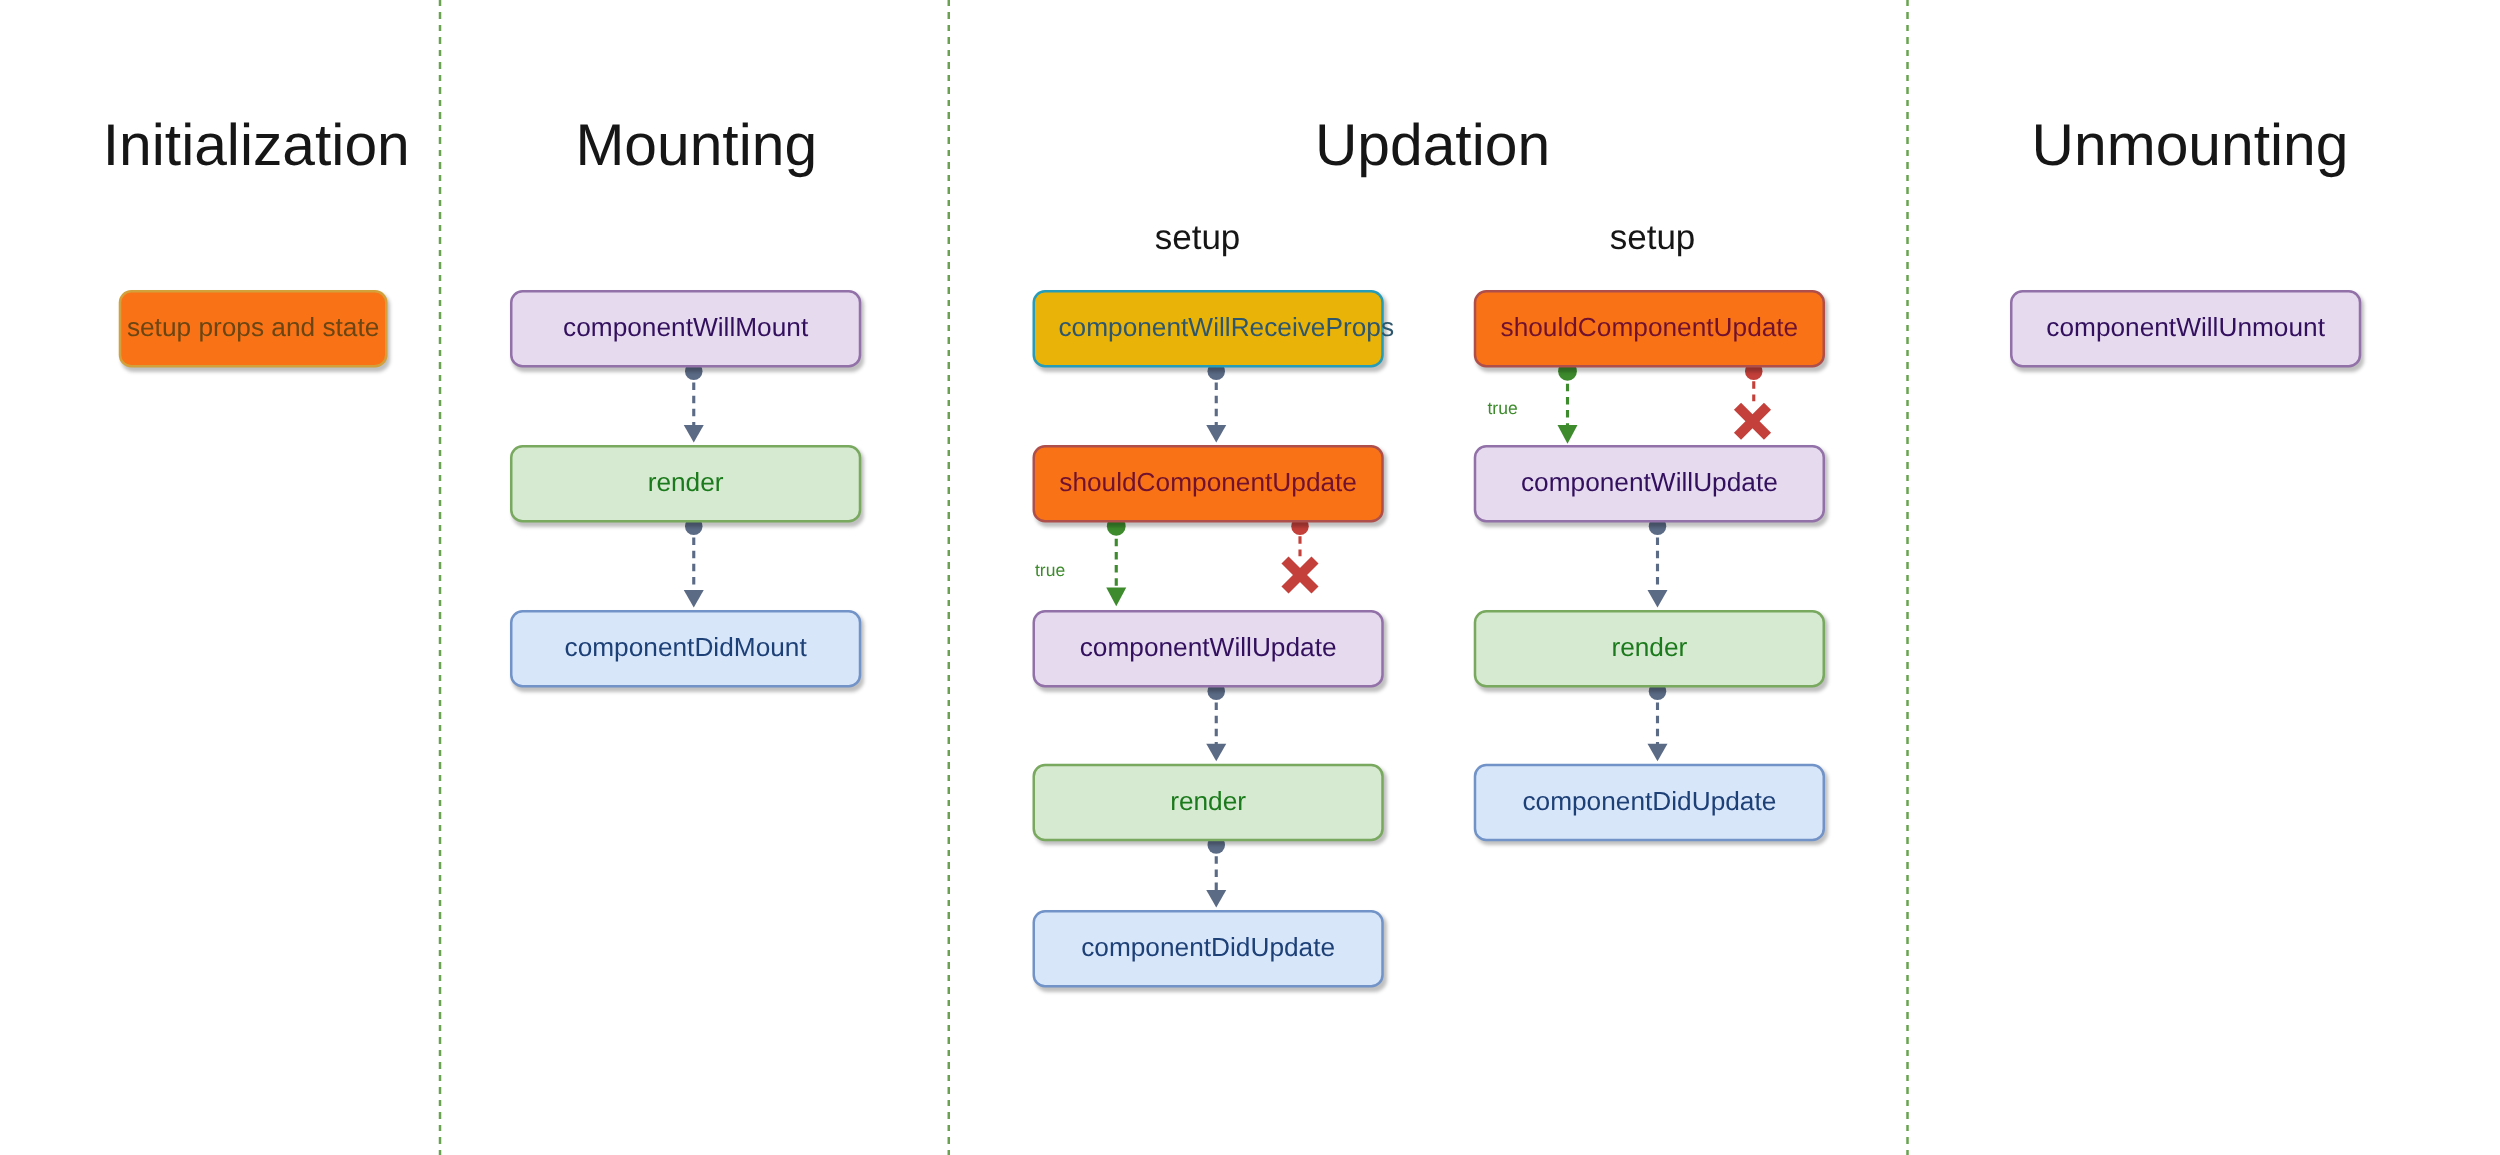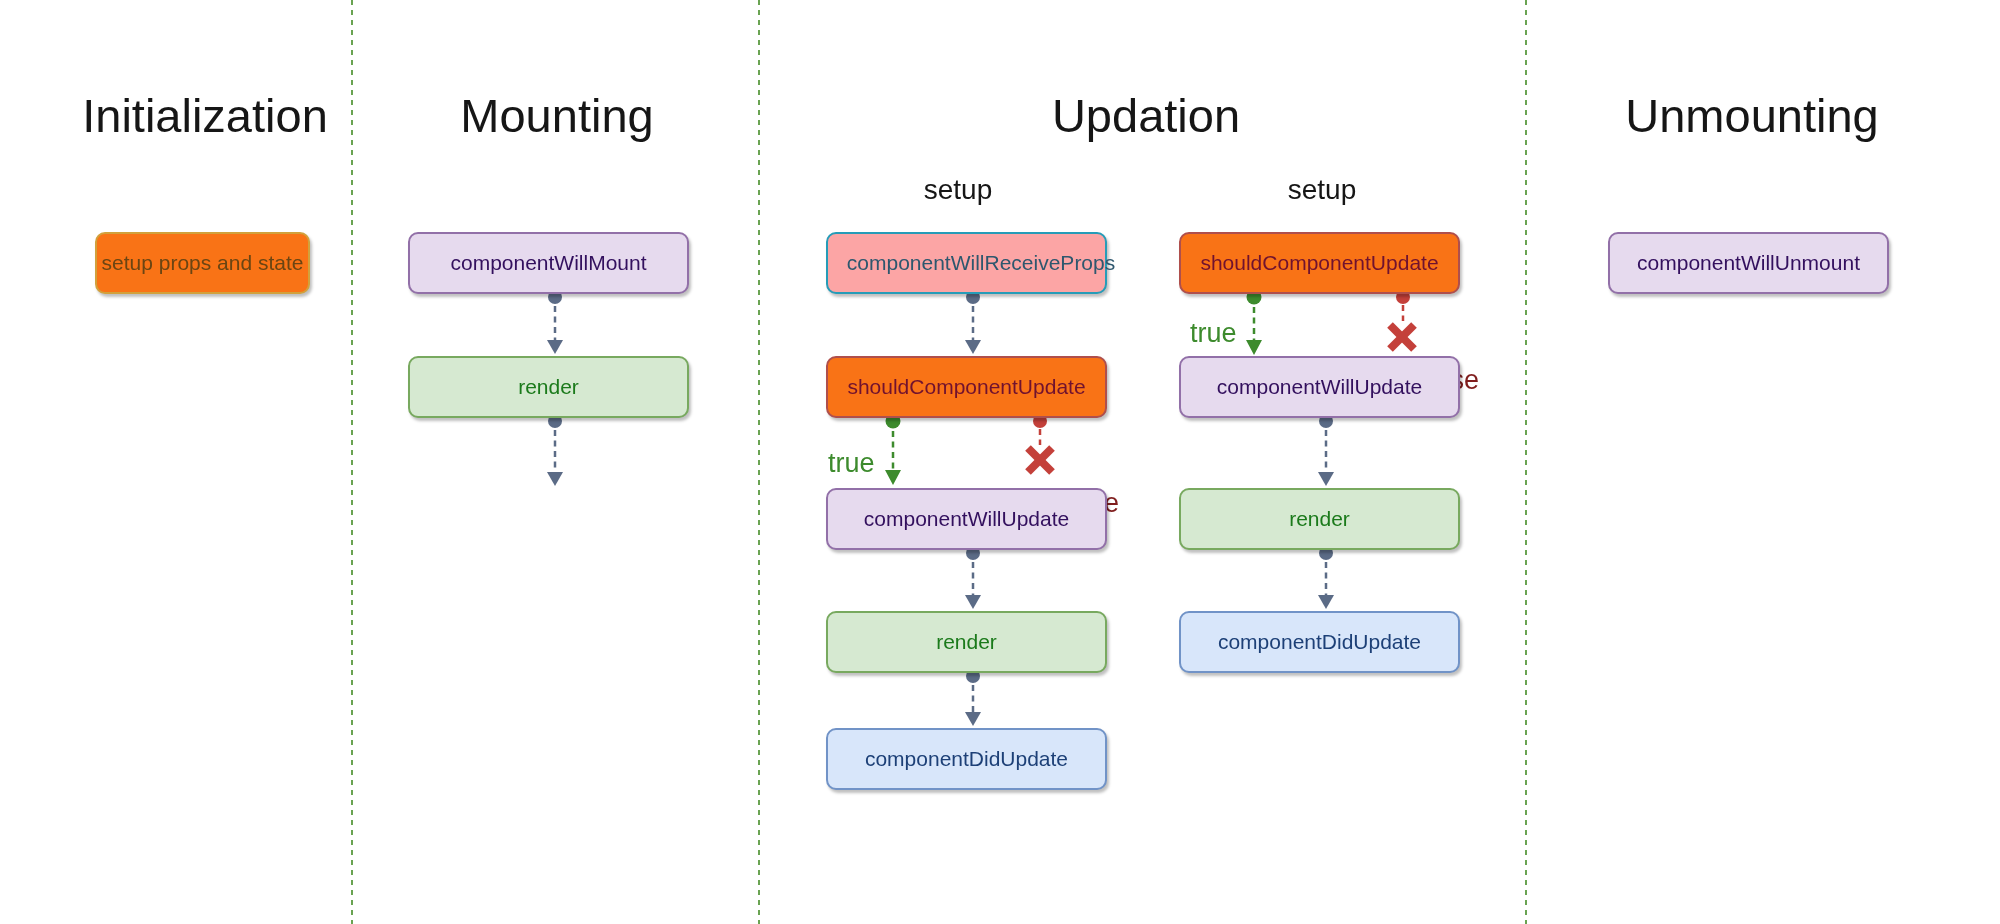--- a/index.html
+++ b/index.html
@@ -24,23 +24,23 @@
     border:2px solid #888;border-radius:10px;
     display:flex;align-items:center;justify-content:center;
     font-size:21px;font-weight:400;white-space:nowrap;
     box-shadow:2px 3px 3px rgba(0,0,0,0.25);
     background:#eee;
   }
   .n-orange{background:#f97316;border-color:#d2a13c;color:#6b4513;}
   .n-purple{background:#e6daee;border-color:#9270a8;color:#33105e;}
   .n-green {background:#d6e9d1;border-color:#78a95f;color:#1b7a1b;}
   .n-blue  {background:#d8e6fa;border-color:#7193c7;color:#1d4077;}
-  .n-cyan  {background:#fca5a5;border-color:#269cb8;color:#2e576e;padding-left:29px;}
+  .n-cyan  {background:#eab308;border-color:#269cb8;color:#2e576e;padding-left:29px;}
   .n-red   {background:#f97316;border-color:#af4f4c;color:#70122f;}
-  .branch-label{position:absolute;font-size:27px;font-weight:500;white-space:nowrap;}
+  .branch-label{position:absolute;font-size:14px;font-weight:500;white-space:nowrap;}
   .branch-label.green{color:#3d8b2d;}
   .branch-label.red{color:#7f1d1d;margin-top:40px;}
   svg.arrows{position:absolute;left:0;top:0;pointer-events:none;}
   .a-gray line{stroke:#5b6b86;stroke-width:2.5;stroke-dasharray:6 4.5;}
   .a-gray circle{fill:#5b6b86;}
   .a-gray polygon{fill:#5b6b86;}
   .a-green line{stroke:#3d8b2d;stroke-width:2.5;stroke-dasharray:6 4.5;}
   .a-green circle{fill:#3d8b2d;}
   .a-green polygon{fill:#3d8b2d;}
   .a-red line{stroke:#c4403a;stroke-width:2.5;stroke-dasharray:6 4.5;}
@@ -137,20 +137,21 @@
 
   <div class="branch-label green" style="left:828px;top:448px">true</div>
   <div class="branch-label red" style="left:1062px;top:448px">false</div>
   <div class="branch-label green" style="left:1190px;top:318px">true</div>
   <div class="branch-label red" style="left:1422px;top:325px">false</div>
 
   <div class="node n-orange" style="left:95px;top:232px;width:215px">setup props and state</div>
 
   <div class="node n-purple" style="left:408px;top:232px">componentWillMount</div>
   <div class="node n-green" style="left:408px;top:356px">render</div>
+  <div class="node n-blue" style="left:408px;top:488px">componentDidMount</div>
 
   <div class="node n-cyan" style="left:826px;top:232px">componentWillReceiveProps</div>
   <div class="node n-red" style="left:826px;top:356px">shouldComponentUpdate</div>
   <div class="node n-purple" style="left:826px;top:488px">componentWillUpdate</div>
   <div class="node n-green" style="left:826px;top:611px">render</div>
   <div class="node n-blue" style="left:826px;top:728px">componentDidUpdate</div>
 
   <div class="node n-red" style="left:1179px;top:232px">shouldComponentUpdate</div>
   <div class="node n-purple" style="left:1179px;top:356px">componentWillUpdate</div>
   <div class="node n-green" style="left:1179px;top:488px">render</div>

